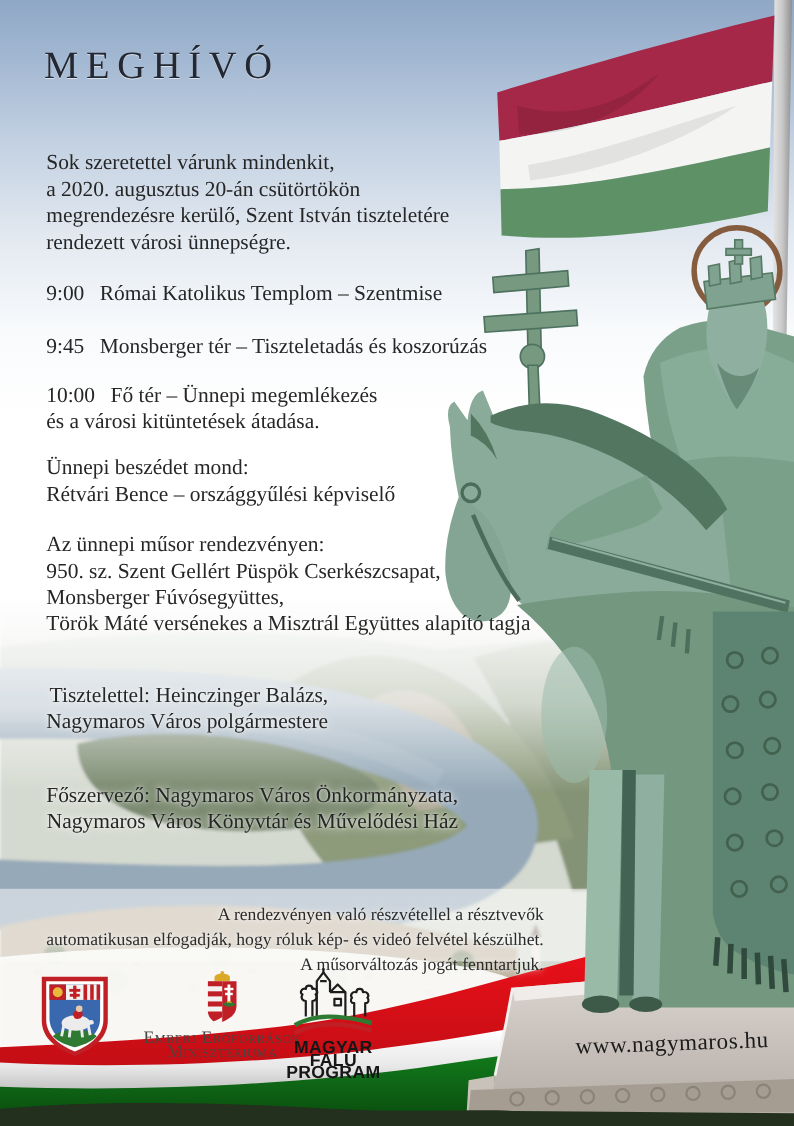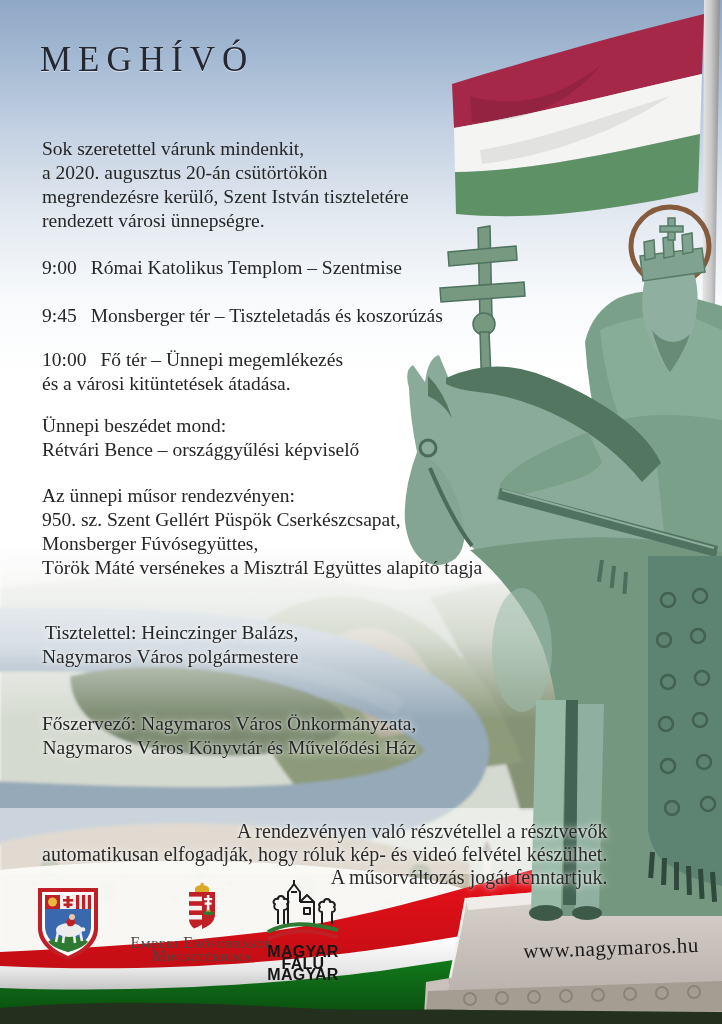--- a/index.html
+++ b/index.html
@@ -12,21 +12,21 @@
   .content{position:absolute;left:0;top:0;width:722px;height:1024px;}
   .content > div{position:absolute;}
   .title{
     left:40px;top:40px;font-size:35px;letter-spacing:7px;color:#232833;
     font-weight:400;text-shadow:0 1px 0 rgba(255,255,255,.55);
   }
   .block{left:42px;color:#262626;font-size:19.5px;line-height:24px;}
   .block .ln{white-space:nowrap;}
   .sched .time{display:inline-block;margin-right:14px;}
   .glow{text-shadow:0 0 9px rgba(255,255,255,.95),0 0 3px rgba(255,255,255,.7);text-align:right;}
-  .disclaimer{left:42px;font-size:20px;line-height:23px;color:#2a2a2a;}
+  .disclaimer{left:42px;font-size:16px;line-height:23px;color:#2a2a2a;}
   .website{
     left:500px;top:936px;width:222px;text-align:center;font-size:21px;color:#1b1b1b;
     transform:rotate(-2deg);letter-spacing:.5px;
   }
   .logos{left:30px;top:880px;width:430px;height:95px;}
   .logo{position:absolute;text-align:center;}
   .logo-city{left:6px;top:6px;}
   .logo-ministry{left:96px;top:2px;width:152px;}
   .logo-ministry .mtxt{
     margin-top:2px;font-variant:small-caps;font-size:16px;line-height:13px;
@@ -360,20 +360,20 @@
             <path d="M34,22 L41,15 L48,22"></path>
             <rect x="38" y="28" width="6" height="6"></rect>
             <path d="M12,44 L12,30 C9,30 7,27 9,24 C6,23 8,18 12,19 C12,15 18,15 18,19 C22,18 24,23 21,24 C23,27 21,30 18,30 L18,44"></path>
             <path d="M56,44 L56,32 C53,32 52,29 54,27 C52,25 54,21 58,22 C58,18 64,18 64,22 C68,21 70,25 68,27 C70,29 69,32 66,32 L66,44"></path>
           </g>
           <path d="M2,52 C20,42 42,42 72,50" fill="none" stroke="#2e7a33" stroke-width="4"></path>
           <path d="M2,59 C22,49 46,49 72,57" fill="none" stroke="#c01f26" stroke-width="4"></path>
         </svg>
         <div class="ftxt">
           <div>MAGYAR FALU</div>
-          <div>MAGYAR</div>
+          <div>PROGRAM</div>
         </div>
       </div>
     </div>
 
     <div class="website">www.nagymaros.hu</div>
   </div>
 </div>
 
 </body></html>

